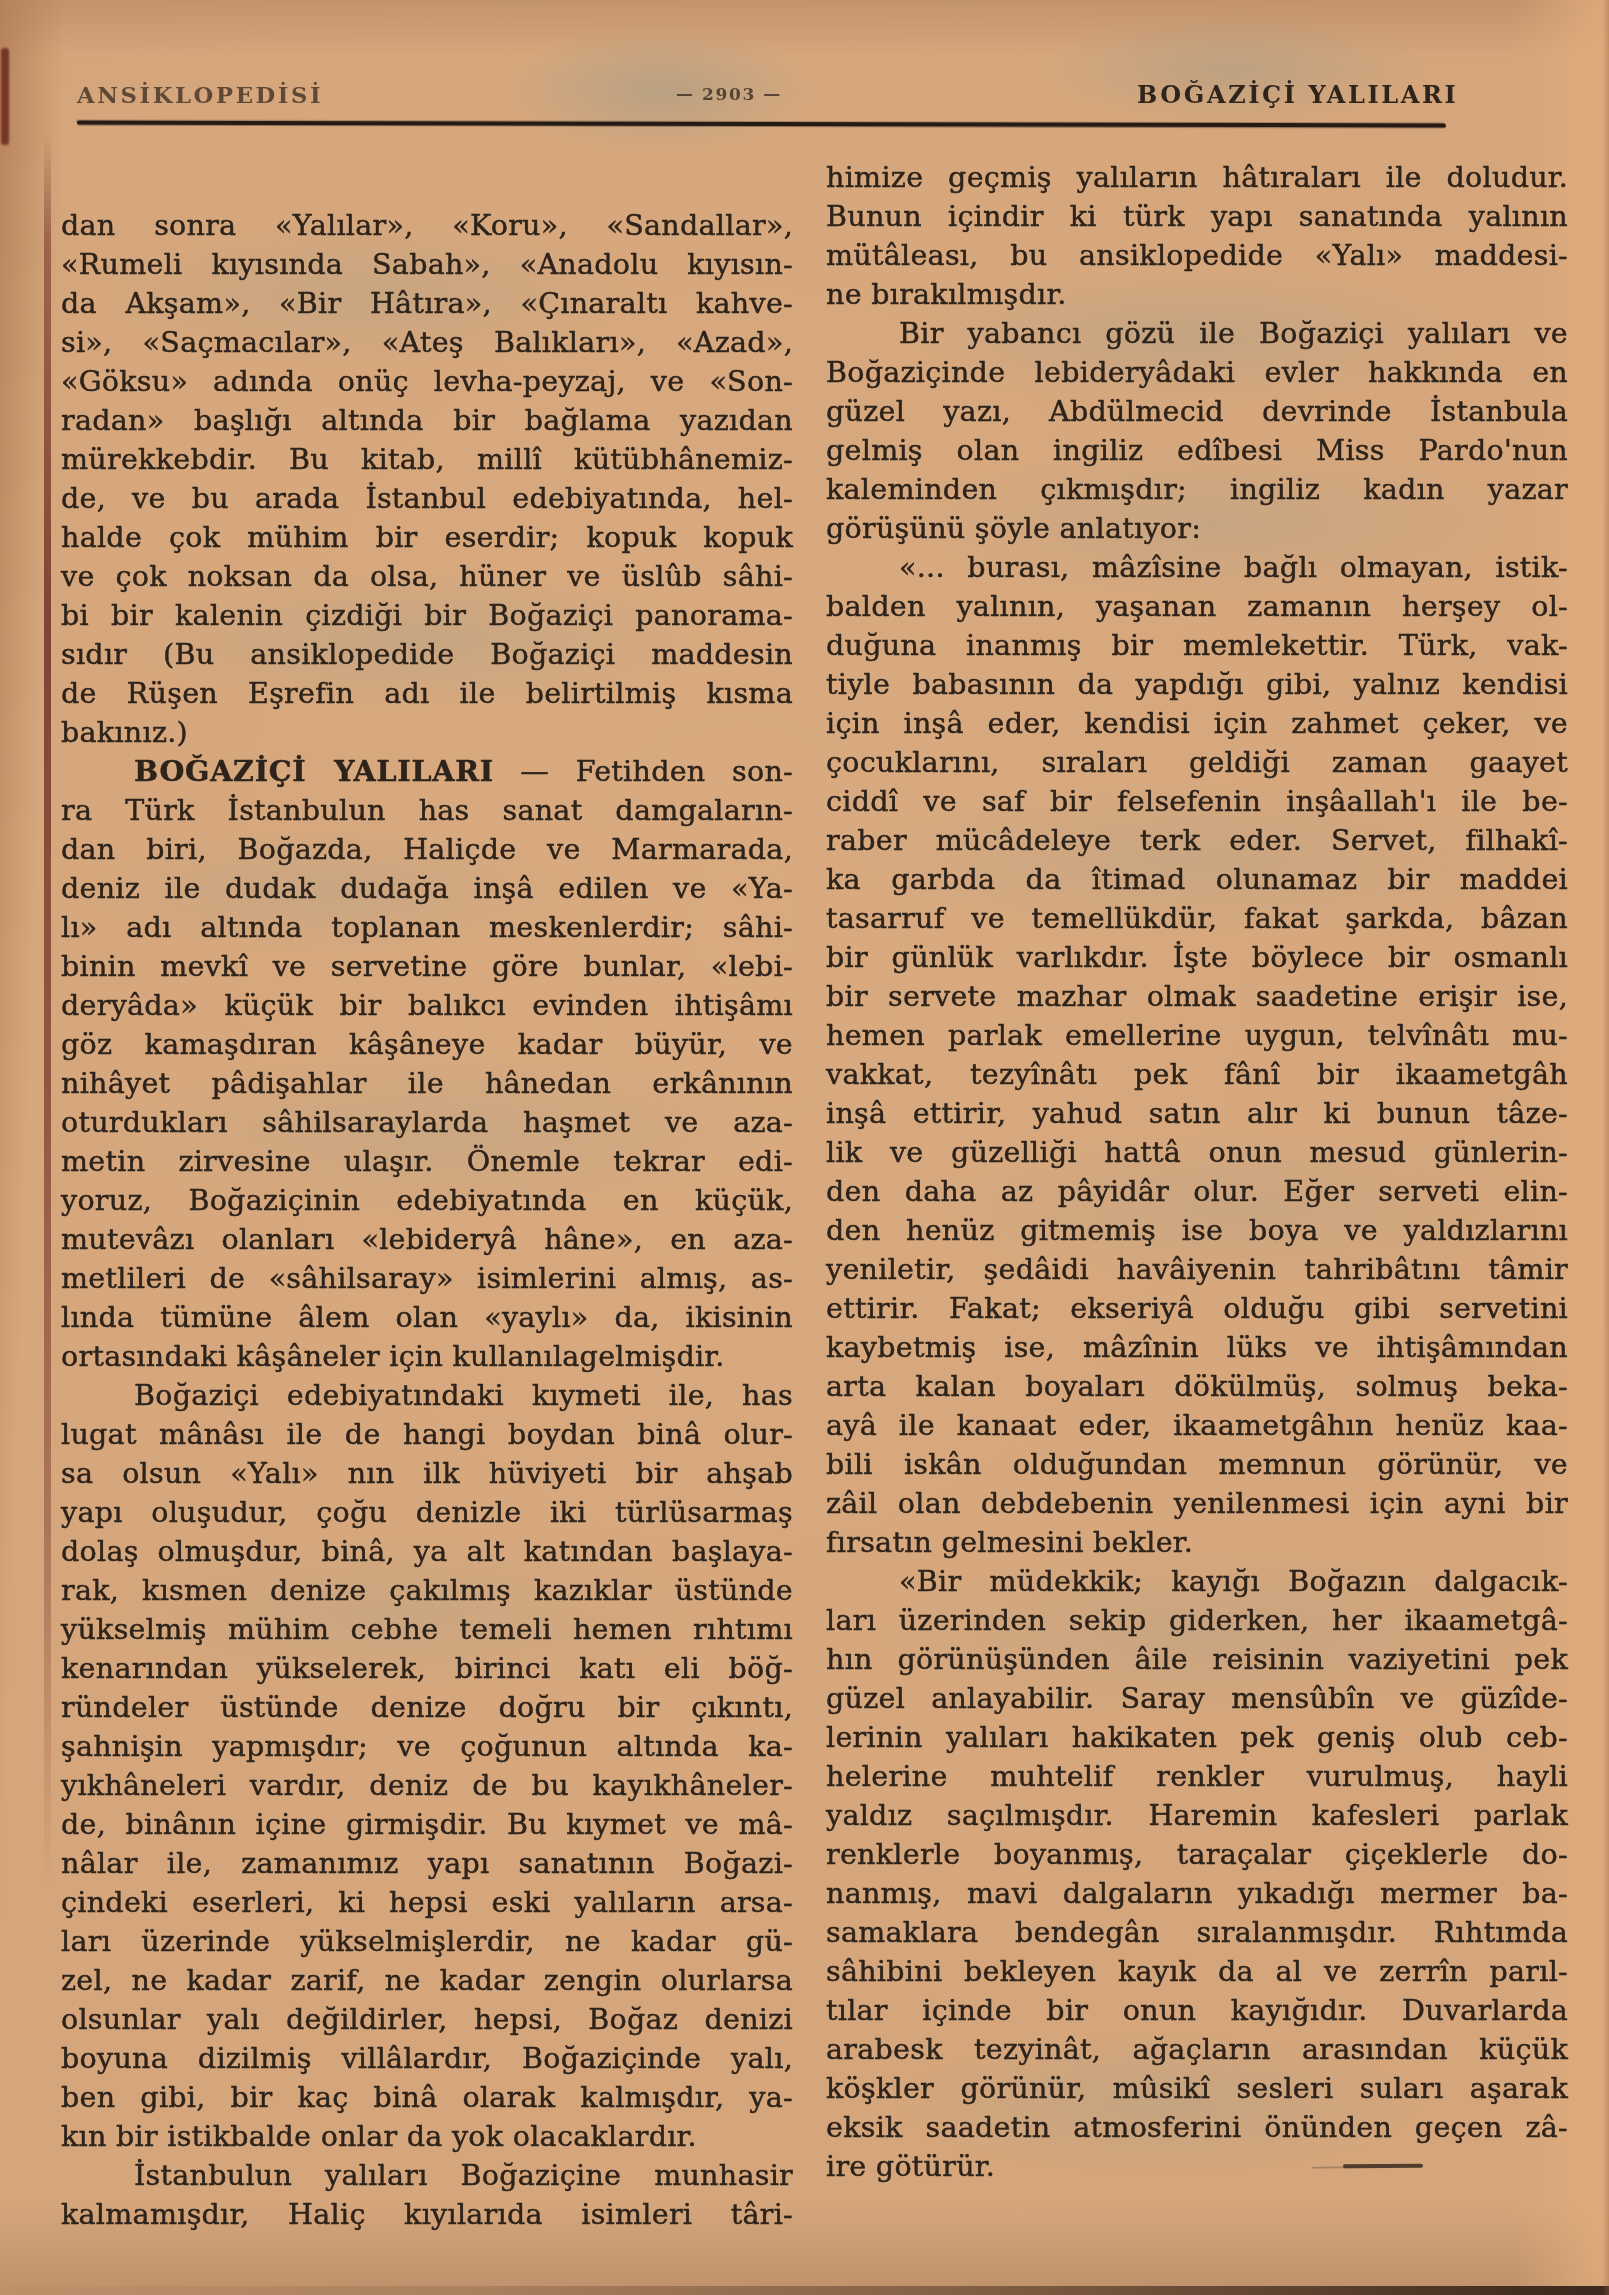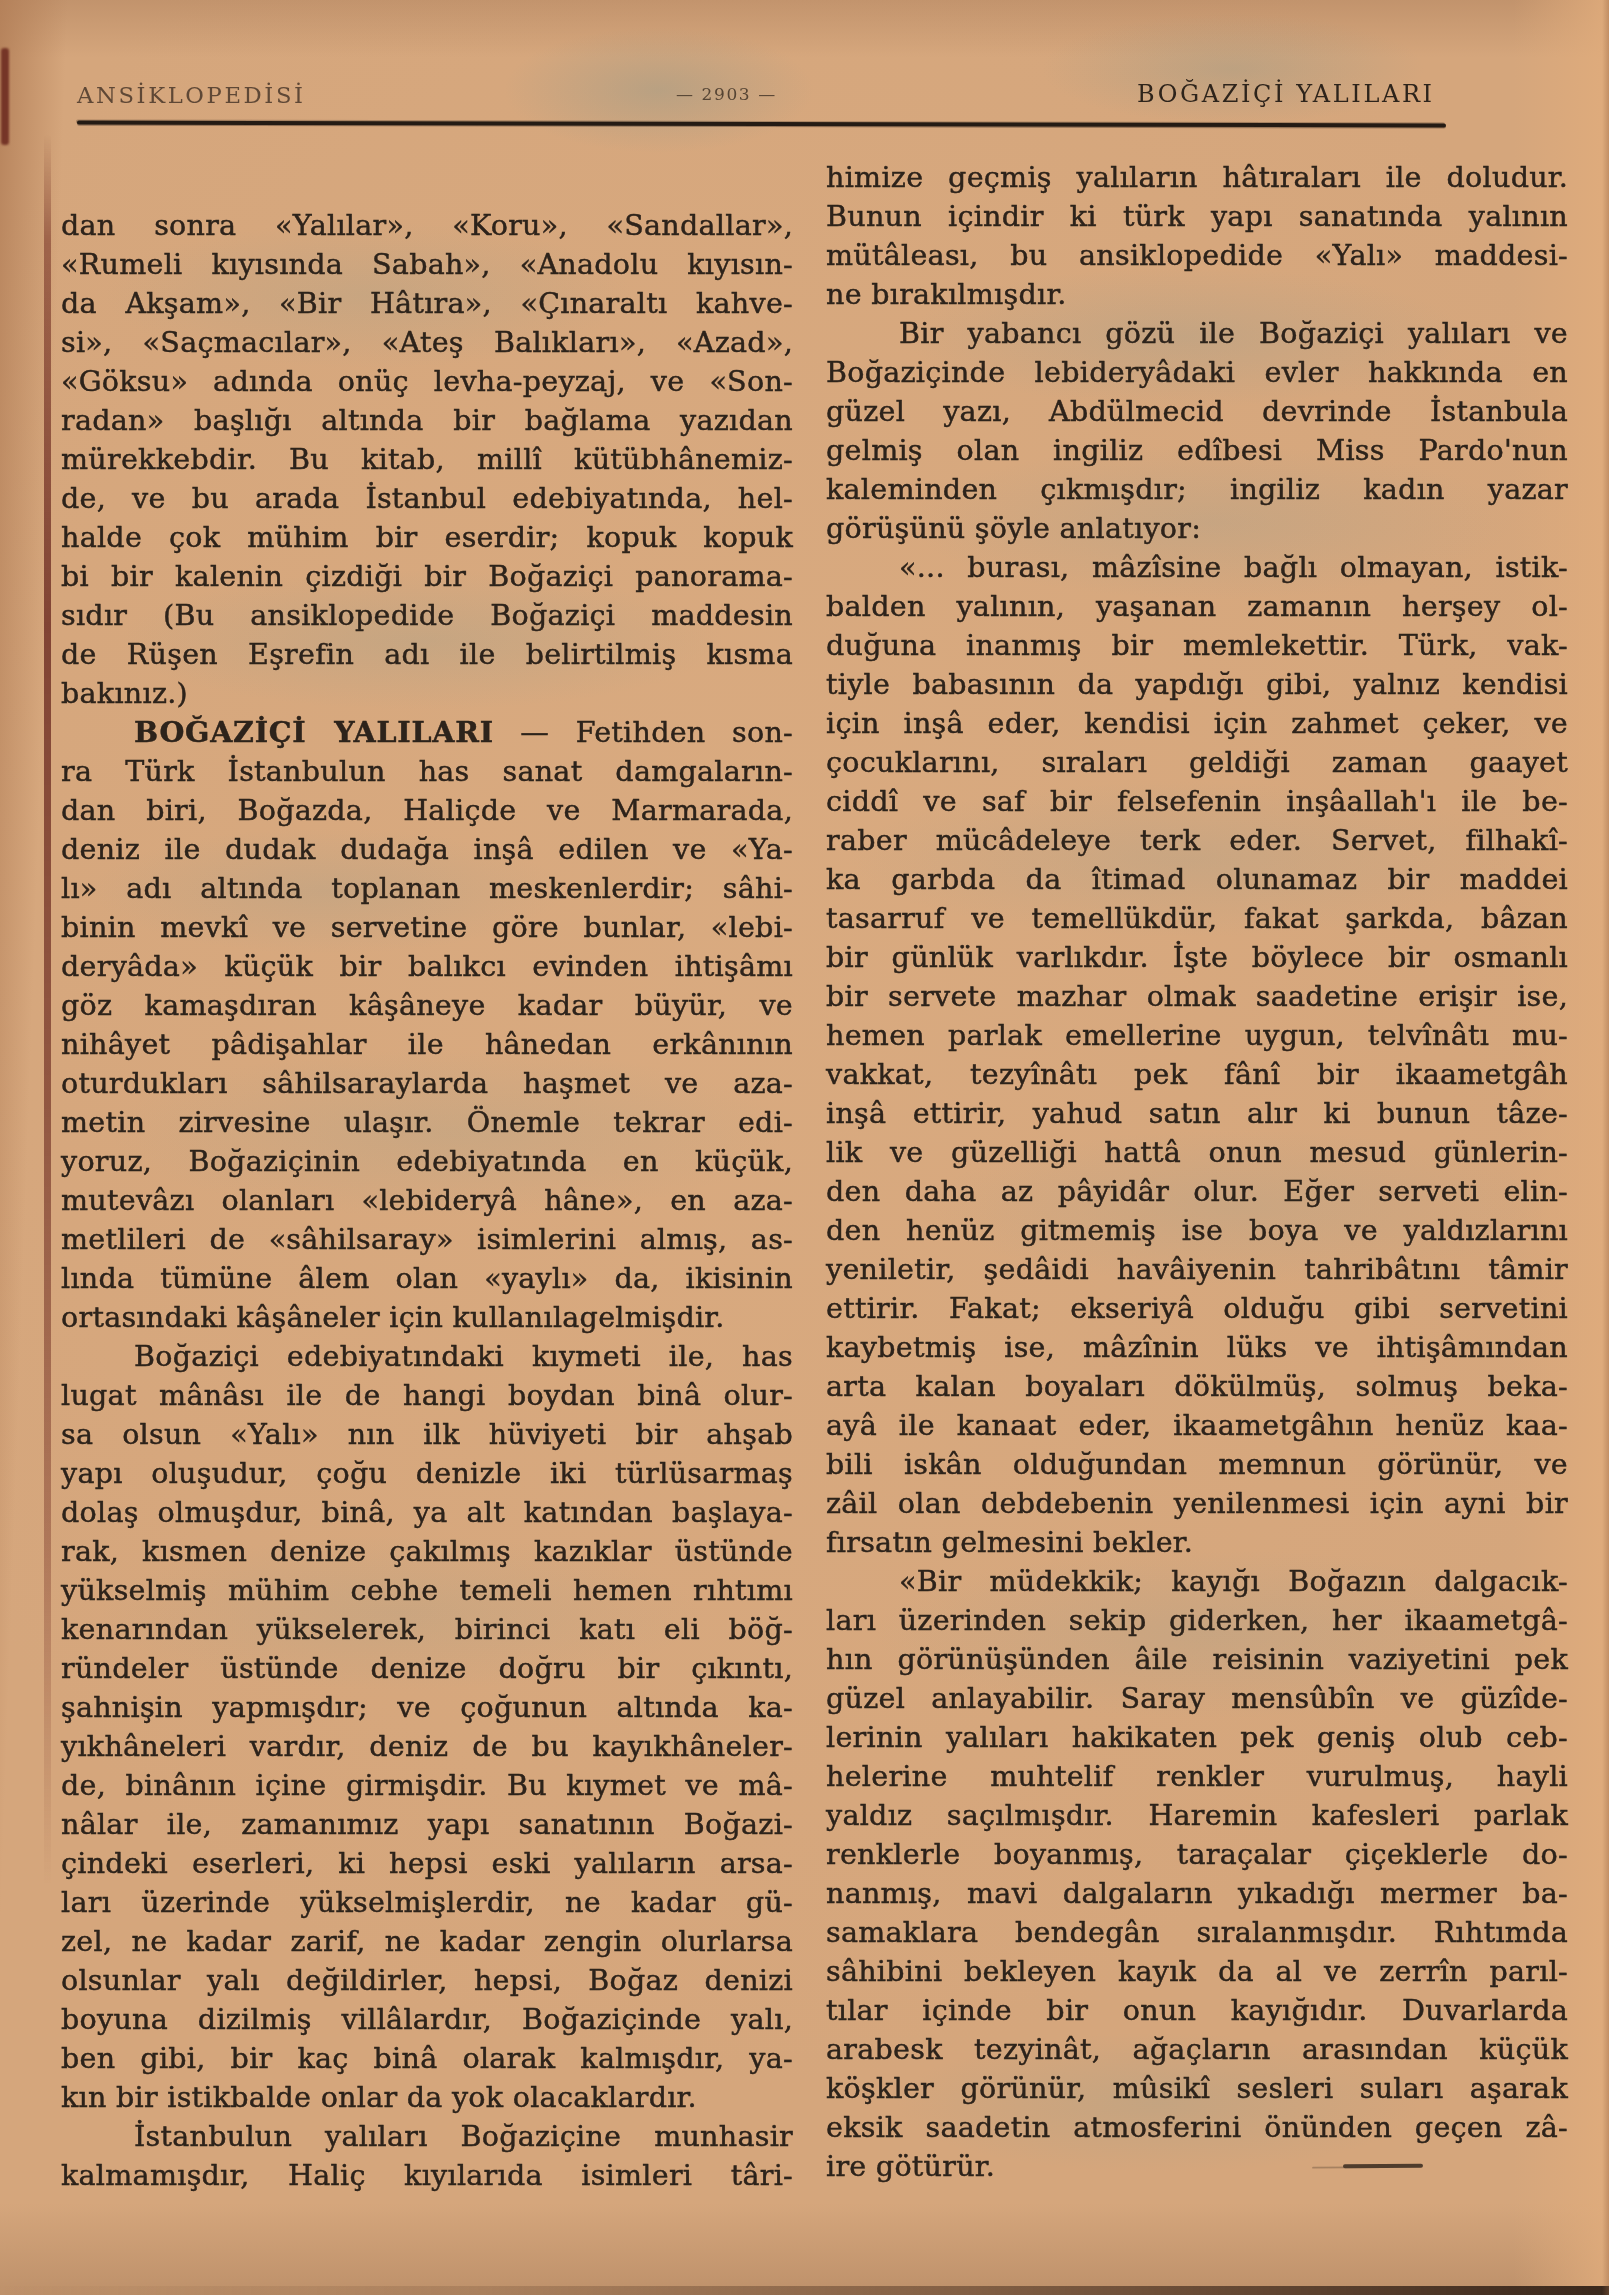--- a/index.html
+++ b/index.html
@@ -34,21 +34,21 @@
       radial-gradient(485px 121px at 448px 1133px, rgba(148,157,140,0.20), transparent 70%),
       radial-gradient(400px 100px at 1186px 337px, rgba(144,155,144,0.26), transparent 70%),
       radial-gradient(432px 111px at 1212px 522px, rgba(144,155,144,0.22), transparent 70%),
       radial-gradient(485px 111px at 1186px 859px,rgba(144,155,144,0.20), transparent 70%),
       radial-gradient(443px 111px at 1238px 1207px,rgba(144,155,144,0.18), transparent 70%),
       radial-gradient(485px 121px at 1212px 1634px,rgba(144,155,144,0.20), transparent 70%),
       radial-gradient(432px 111px at 400px 1613px, rgba(148,157,140,0.18), transparent 70%),
       radial-gradient(379px 100px at 1159px 2103px,rgba(148,157,140,0.26), transparent 70%);
   }
 
-  .hdr { position:absolute; white-space:nowrap; font-weight:normal; }
+  .hdr { position:absolute; white-space:nowrap; font-weight:bold; }
   .hdr-left  { left:77px; top:82px; font-size:22.7px; letter-spacing:2.6px; color:#463427; opacity:.82; }
   .hdr-center{ left:676px; top:84px; font-size:17px; letter-spacing:1.6px; color:#3a2d21; opacity:.8; }
   .hdr-right { left:1137px; top:80px; font-size:24px; letter-spacing:2.6px; color:#2e241b; }
 
   .header-rule {
     position:absolute; left:77px; top:122px; width:1369px; height:4.2px;
     background:#241b14; border-radius:2.1px;
     box-shadow:0 1.1px 0.5px rgba(36,27,20,.35), -1.1px -1.1px 0.5px rgba(36,27,20,.25);
     transform:rotate(0.12deg);
   }
@@ -121,20 +121,21 @@
   <div class="col col-left">
       <div class="line">dan sonra «Yalılar», «Koru», «Sandallar»,</div>
       <div class="line">«Rumeli kıyısında Sabah», «Anadolu kıyısın-</div>
       <div class="line">da Akşam», «Bir Hâtıra», «Çınaraltı kahve-</div>
       <div class="line">si», «Saçmacılar», «Ateş Balıkları», «Azad»,</div>
       <div class="line">«Göksu» adında onüç levha-peyzaj, ve «Son-</div>
       <div class="line">radan» başlığı altında bir bağlama yazıdan</div>
       <div class="line">mürekkebdir. Bu kitab, millî kütübhânemiz-</div>
       <div class="line">de, ve bu arada İstanbul edebiyatında, hel-</div>
       <div class="line">halde çok mühim bir eserdir; kopuk kopuk</div>
+      <div class="line">ve çok noksan da olsa, hüner ve üslûb sâhi-</div>
       <div class="line">bi bir kalenin çizdiği bir Boğaziçi panorama-</div>
       <div class="line">sıdır (Bu ansiklopedide Boğaziçi maddesin</div>
       <div class="line">de Rüşen Eşrefin adı ile belirtilmiş kısma</div>
       <div class="line last">bakınız.)</div>
       <div class="line indent"><b>BOĞAZİÇİ YALILARI</b> — Fetihden son-</div>
       <div class="line">ra Türk İstanbulun has sanat damgaların-</div>
       <div class="line">dan biri, Boğazda, Haliçde ve Marmarada,</div>
       <div class="line">deniz ile dudak dudağa inşâ edilen ve «Ya-</div>
       <div class="line">lı» adı altında toplanan meskenlerdir; sâhi-</div>
       <div class="line">binin mevkî ve servetine göre bunlar, «lebi-</div>

